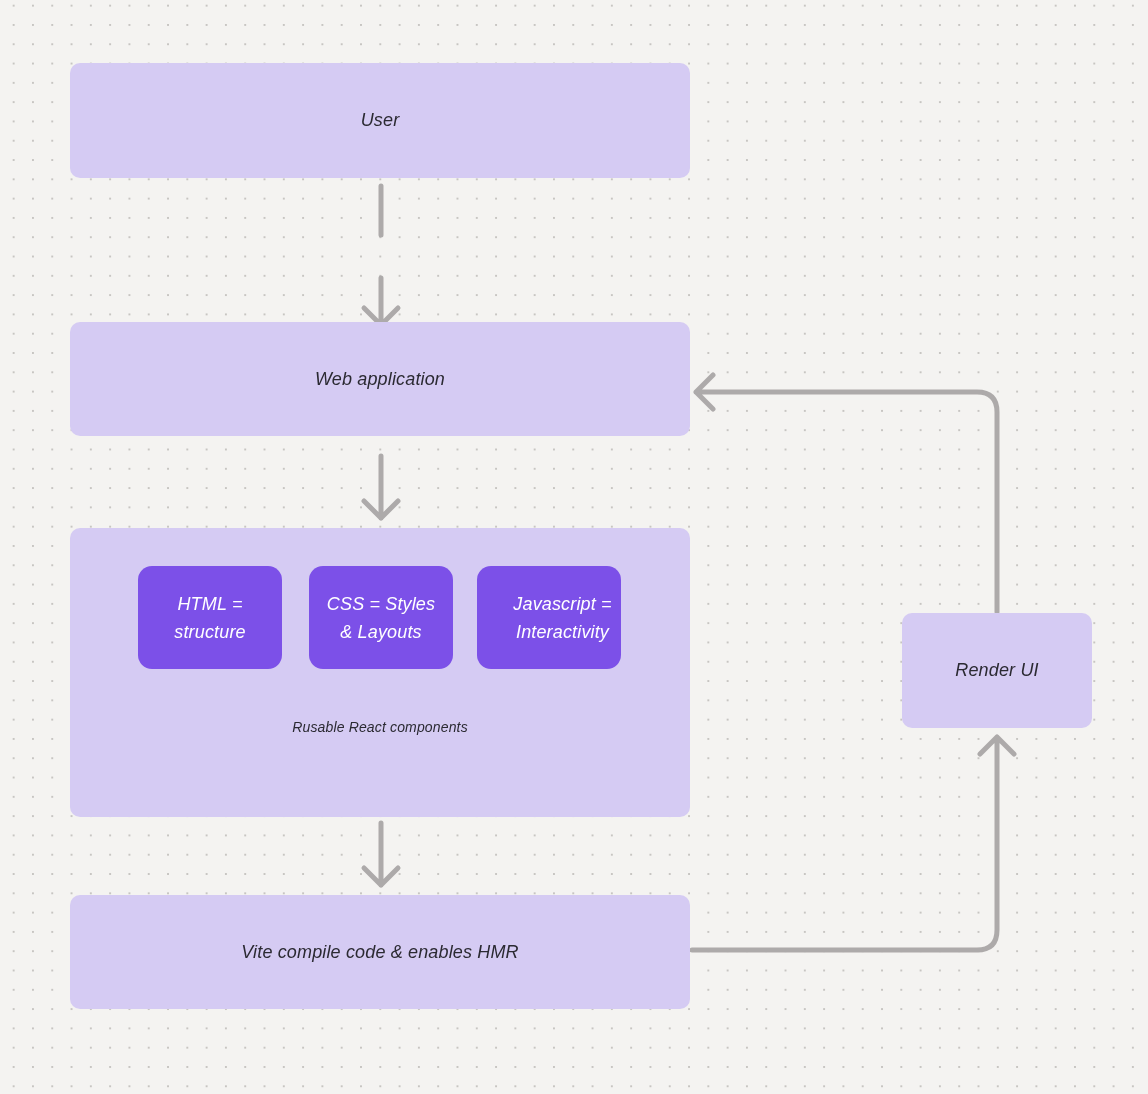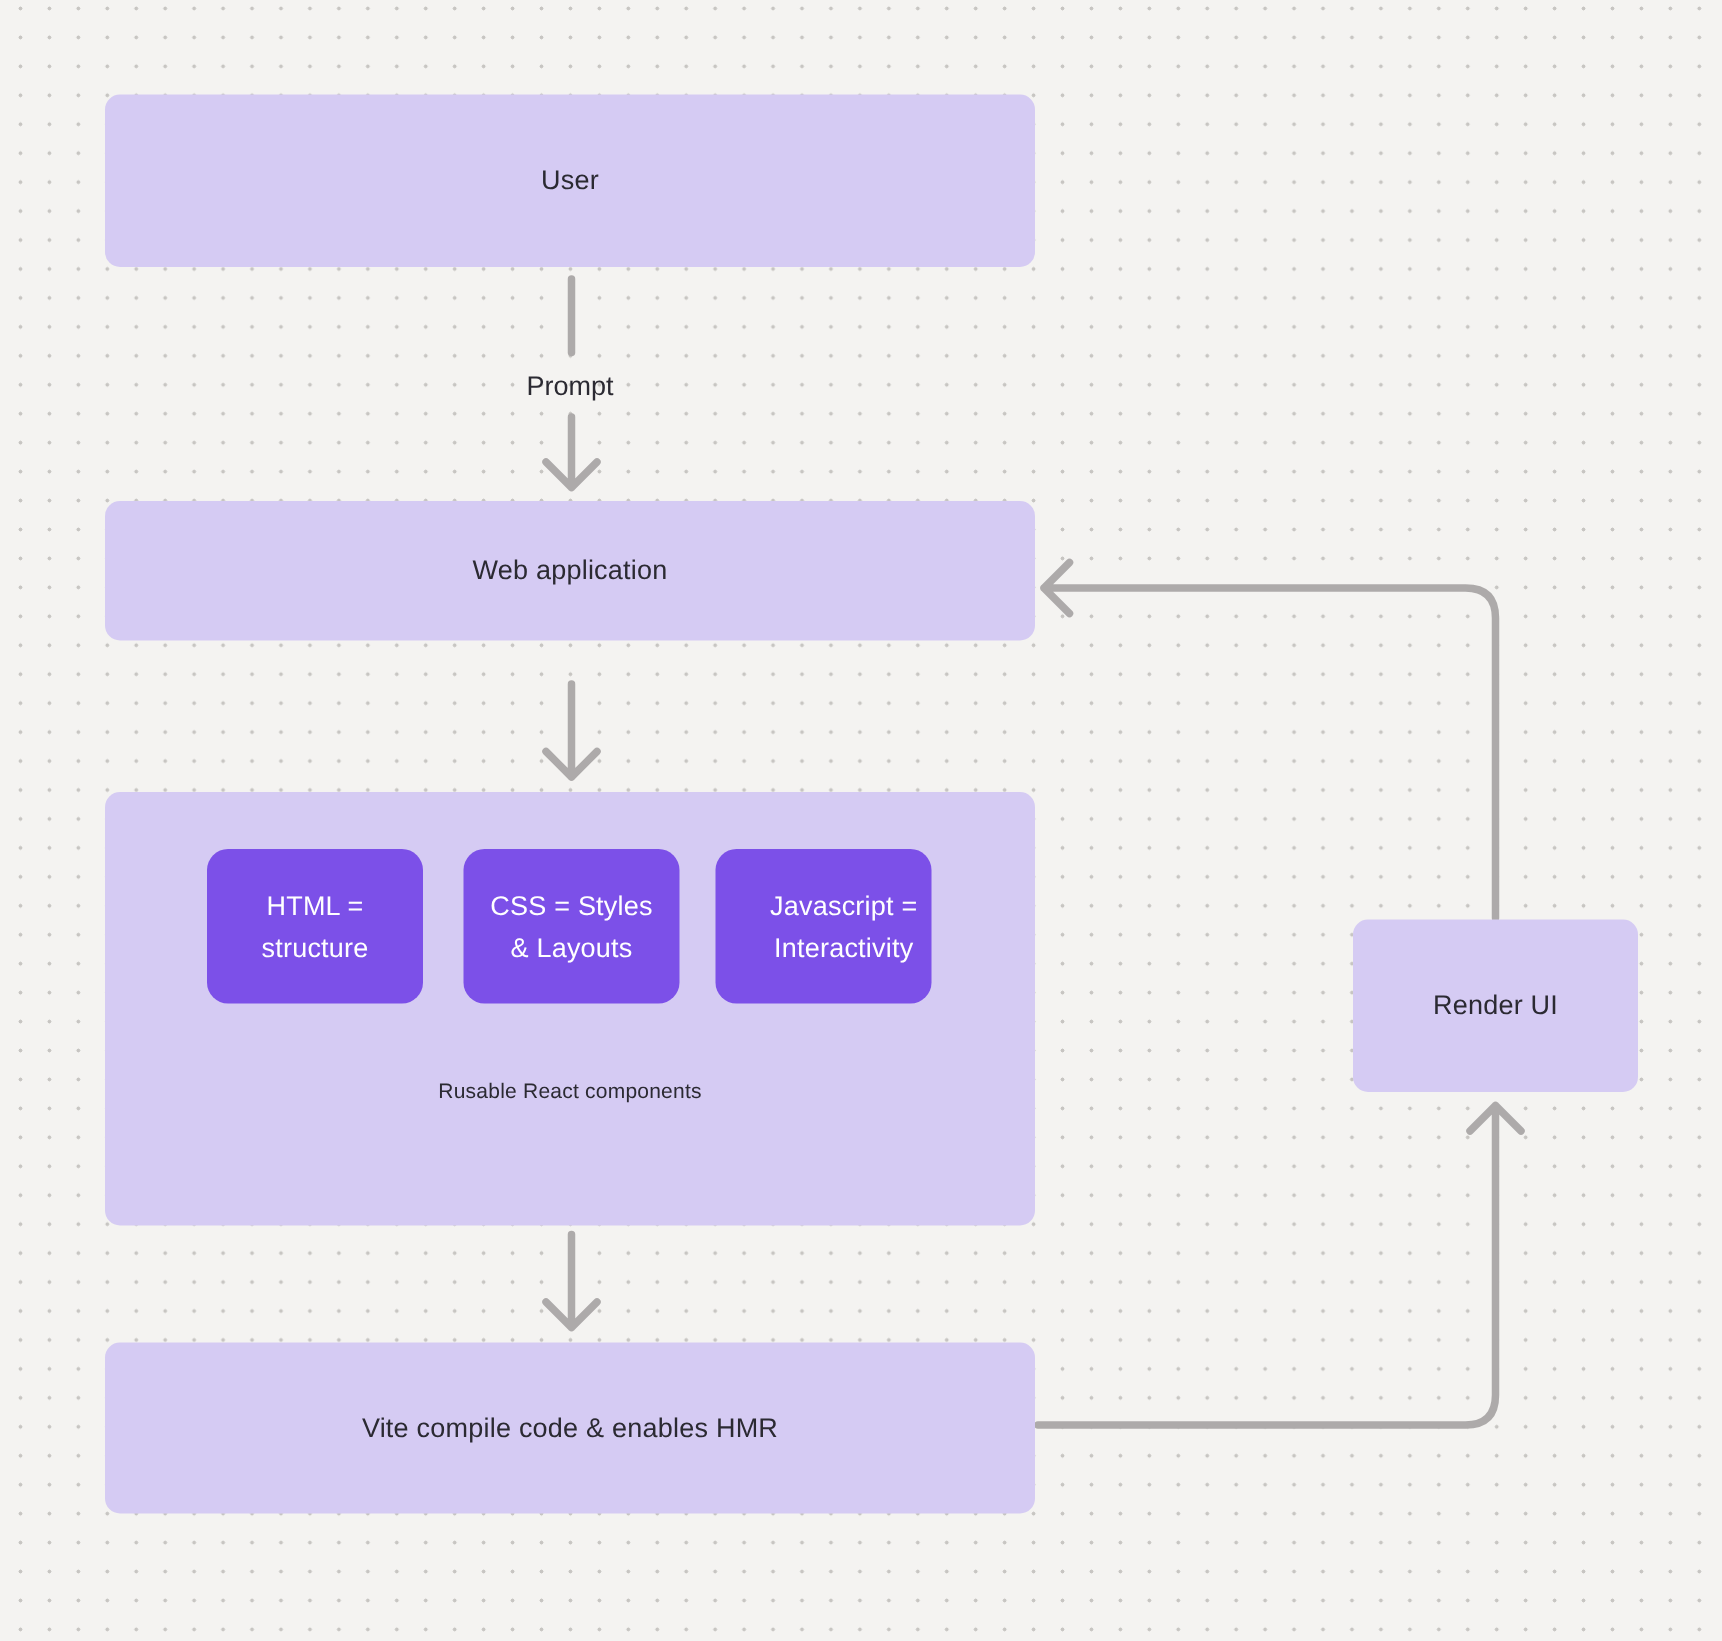--- a/index.html
+++ b/index.html
@@ -8,20 +8,21 @@
 
   .canvas {
     position: relative;
     width: 1148px;
     height: 1094px;
     overflow: hidden;
     background-color: var(--canvas-bg, #f4f3f1);
     background-image: radial-gradient(circle, var(--dot, #c7c5c2) 1.25px, transparent 1.4px);
     background-size: 19.3px 19.3px;
     background-position: 4px -4px;
+    font-style: italic;
   }
 
   svg.connectors {
     position: absolute;
     left: 0; top: 0;
     width: 1148px; height: 1094px;
     pointer-events: none;
   }
   svg.connectors path {
     fill: none;
@@ -37,21 +38,21 @@
     align-items: center;
     justify-content: center;
     background: var(--node-fill, #d5cbf3);
     border-radius: 10px;
     color: var(--label-text, #2b2a32);
     font-size: 18px;
     letter-spacing: 0.15px;
   }
 
   .node-user      { left: 70px;  top: 63px;  width: 620px; height: 115px; }
-  .node-web       { left: 70px;  top: 334px; width: 620px; height: 93px; }
+  .node-web       { left: 70px;  top: 322px; width: 620px; height: 114px; }
   .node-container { left: 70px;  top: 528px; width: 620px; height: 289px; display: block; }
   .node-vite      { left: 70px;  top: 895px; width: 620px; height: 114px; }
   .node-render    { left: 902px; top: 613px; width: 190px; height: 115px; }
 
   .chip {
     position: absolute;
     top: 38px;
     width: 144px;
     height: 103px;
     background: var(--accent-fill, #7c50e8);
@@ -99,21 +100,20 @@
     <path d="M381 456 L381 518 M364 501 L381 518 L398 501"></path>
     <path d="M381 823 L381 885 M364 868 L381 885 L398 868"></path>
     <path d="M692 950 L977 950 Q997 950 997 930 L997 737 M980 754 L997 737 L1014 754"></path>
     <path d="M997 612 L997 412 Q997 392 977 392 L696 392 M713 375 L696 392 L713 409"></path>
   </svg>
 
   <div class="node node-user">
     <span>User</span>
   </div>
 
-  <div class="edge-label">Prompt</div>
 
   <div class="node node-web">
     <span>Web application</span>
   </div>
 
   <div class="node node-container">
     <div class="chip chip-html">
       <span>HTML =</span>
       <span>structure</span>
     </div>

